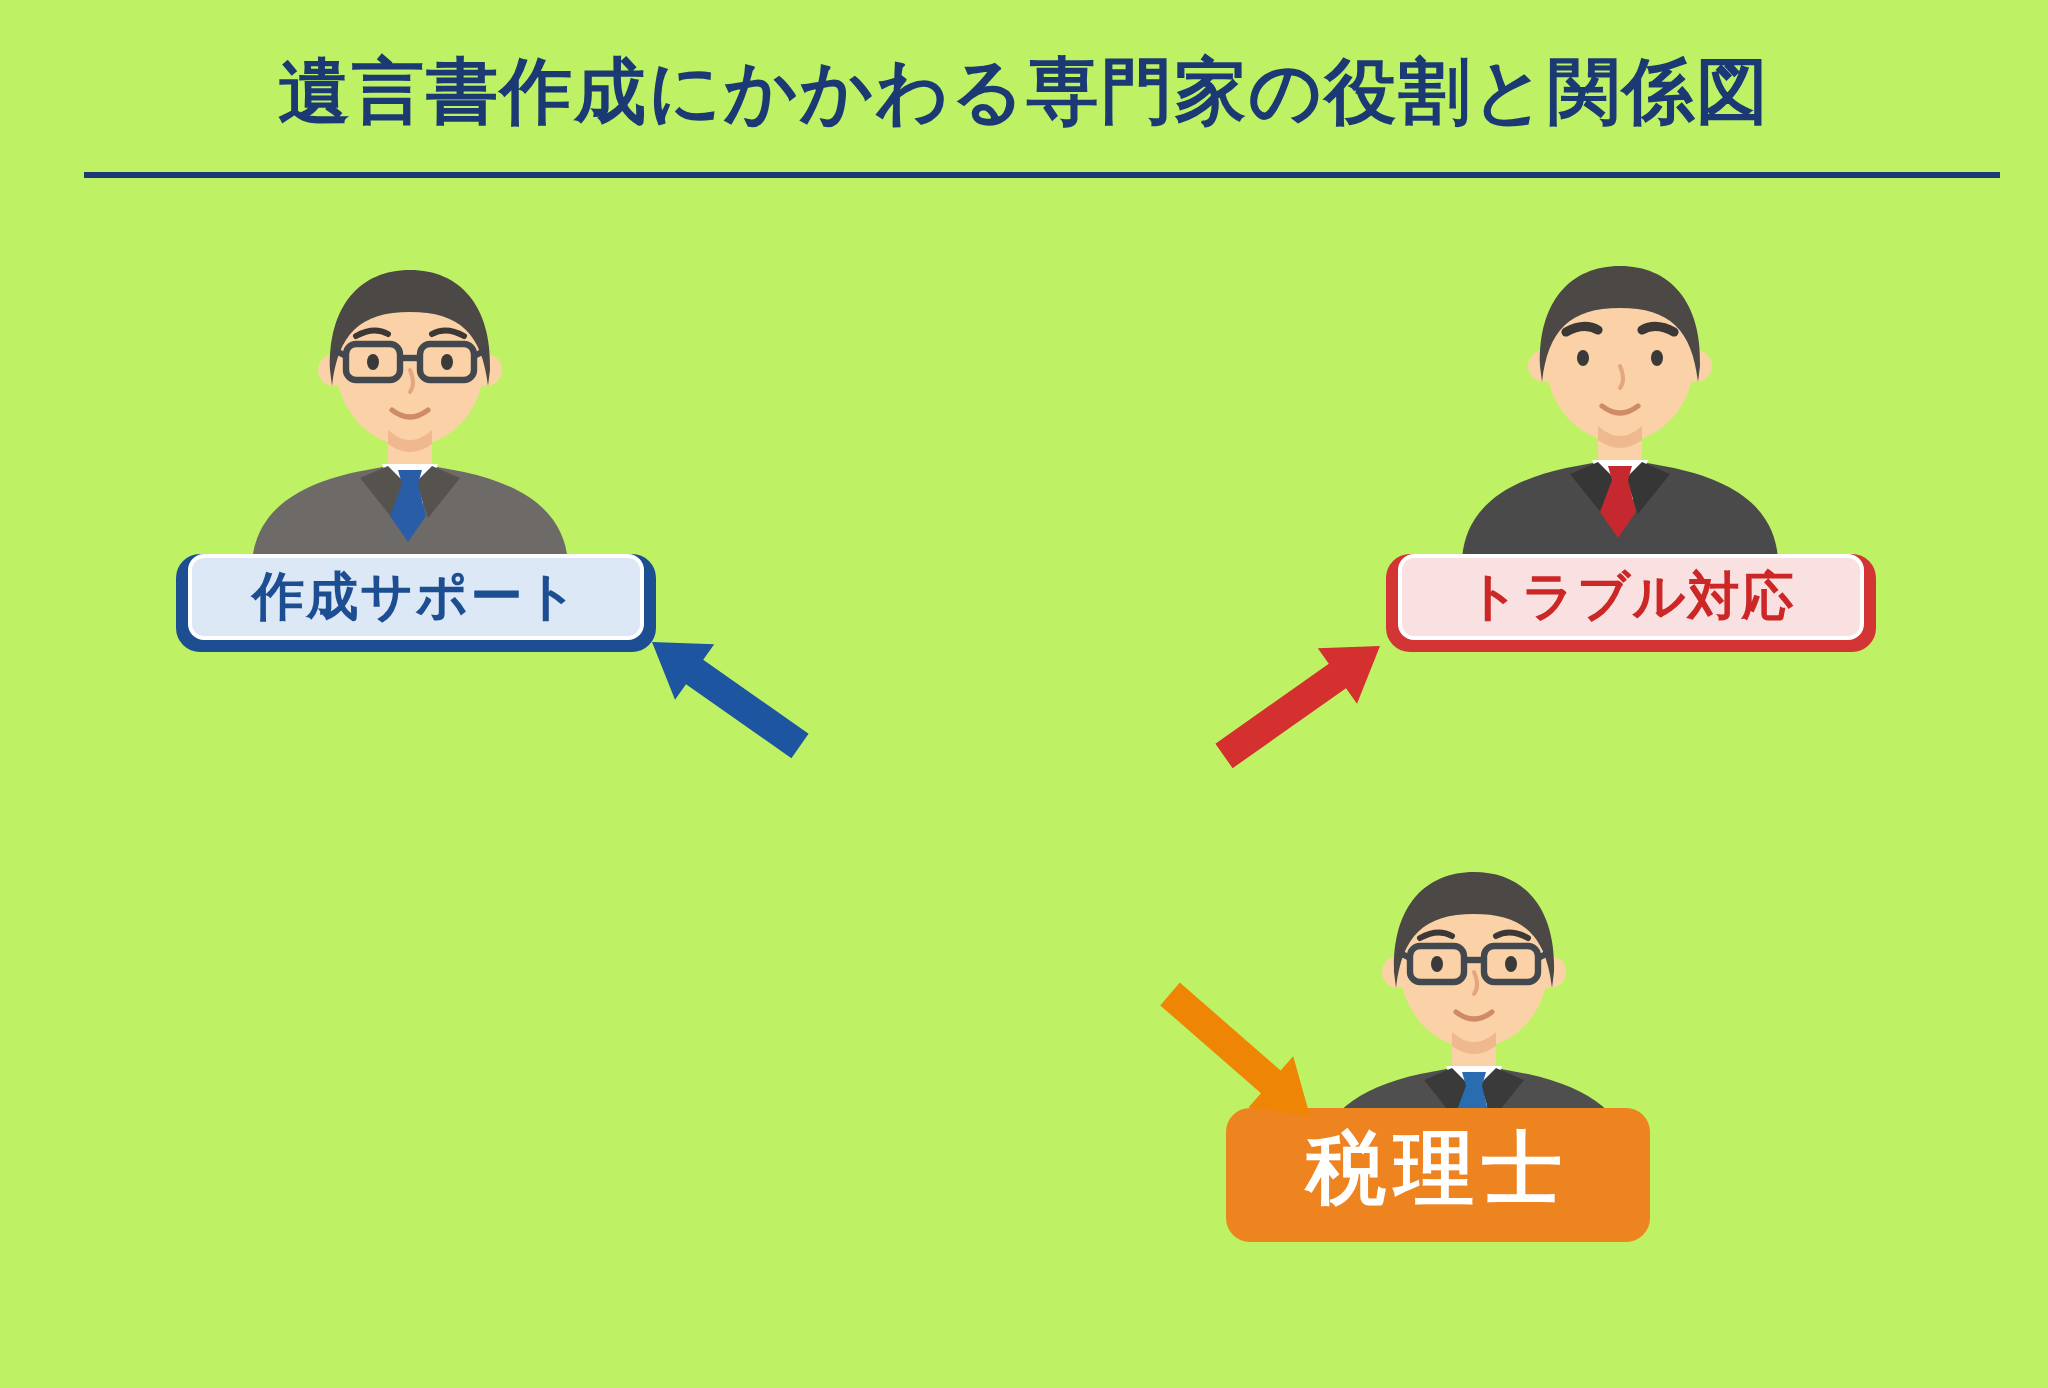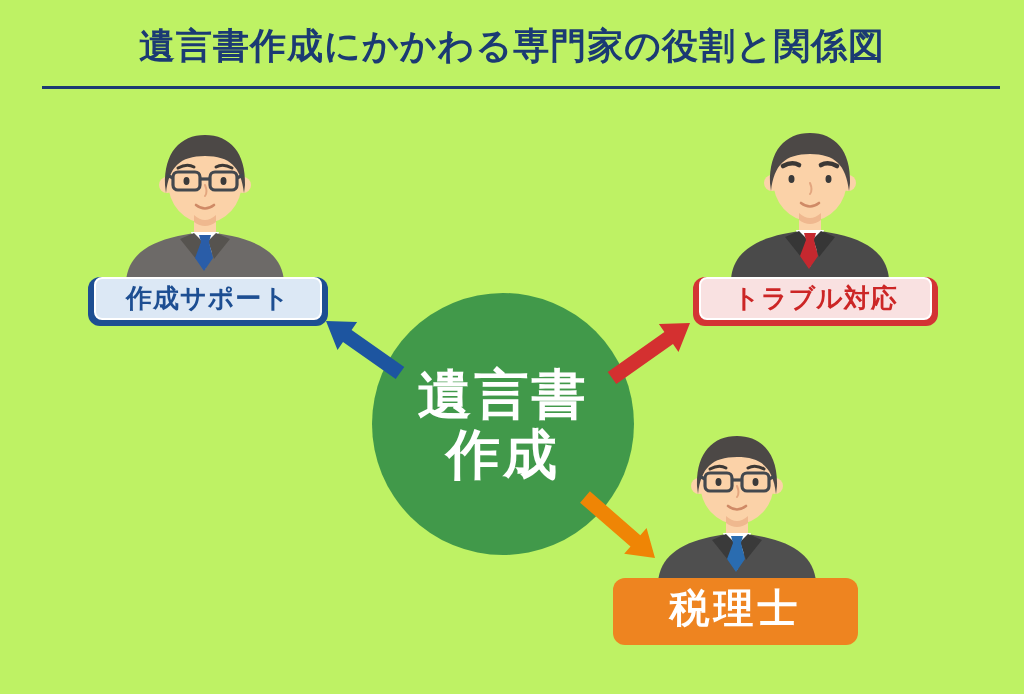--- a/index.html
+++ b/index.html
@@ -36,40 +36,36 @@
     height:43px;border-radius:8px;border:2.5px solid #ffffff;
     background:var(--light);display:flex;align-items:center;justify-content:center;
     color:var(--roleColor);font-size:26px;font-weight:bold;letter-spacing:1px;
     box-sizing:border-box;
   }
   .g0 .avatar{left:120px;top:123px;}
   .g0 .pro-box{left:88px;top:277px;width:240px;}
   .g1 .avatar{left:725px;top:121px;}
   .g1 .pro-box{left:693px;top:277px;width:245px;}
   .g2 .avatar{left:652px;top:424px;}
-  .g2 .pro-box{left:613px;top:578px;width:245px;}
+  .g2 .pro-box{left:613px;top:554px;width:212px;}
 </style>
 </head>
 <body>
 
 <div class="stage" style="background: #bef264; --hair: #4c4846; --skin: #fbd2a8; --skinShade: #efb88f; --shirt: #ffffff; --glassesC: #43484e;">
 
   <div class="title" style="color: rgb(27, 58, 115);">遺言書作成にかかわる専門家の役割と関係図</div>
   <div class="title-rule" style="background: rgb(27, 58, 115);"></div>
 
   <svg class="arrows" viewBox="0 0 1024 694">
     <polygon points="326,321 357.1,322.1 351.6,329.9 404.3,366.9 395.7,379.1 343,342.1 337.5,349.9" fill="#1d55a0"></polygon>
     <polygon points="690,323 678.5,351.9 673,344.1 616.3,384.1 607.7,371.9 664.4,331.9 658.9,324.1" fill="#d43030"></polygon>
     <polygon points="655,558 646.6,528.1 640.3,535.2 589.9,491.3 580.1,502.7 630.5,546.6 624.2,553.7" fill="#ef8505"></polygon>
   </svg>
 
-  <div class="center-circle" style="background: rgb(65, 153, 74); color: rgb(255, 255, 255);">
-    <span>遺言書</span>
-    <span>作成</span>
-  </div>
 
   <div class="group g0" style="--header: #1d4e92; --light: #dce8f5; --roleColor: #1d4e92; --suit: #6d6a68; --suitDark: #56534f; --tie: #2a5da8; --brow: 3;">
     <svg class="avatar" viewBox="0 0 170 158">
       <circle cx="47" cy="62" r="8" fill="var(--skin)"></circle>
         <circle cx="123" cy="62" r="8" fill="var(--skin)"></circle>
       <rect x="74" y="88" width="22" height="28" fill="var(--skin)"></rect>
       <ellipse cx="85" cy="59" rx="37" ry="41" fill="var(--skin)"></ellipse>
       <path d="M74,92 q11,10 22,0 l0,7 q-11,8 -22,0 Z" fill="var(--skinShade)"></path>
       <path d="M85,12 C60,12 44,30 45,62 L46,70 C49,44 60,33 85,33 C110,33 121,44 124,70 L125,62 C126,30 110,12 85,12 Z" fill="var(--hair)"></path>
       <path d="M58,45 Q67,40 74,44" stroke="#3c3835" stroke-width="var(--brow)" fill="none" stroke-linecap="round"></path>

